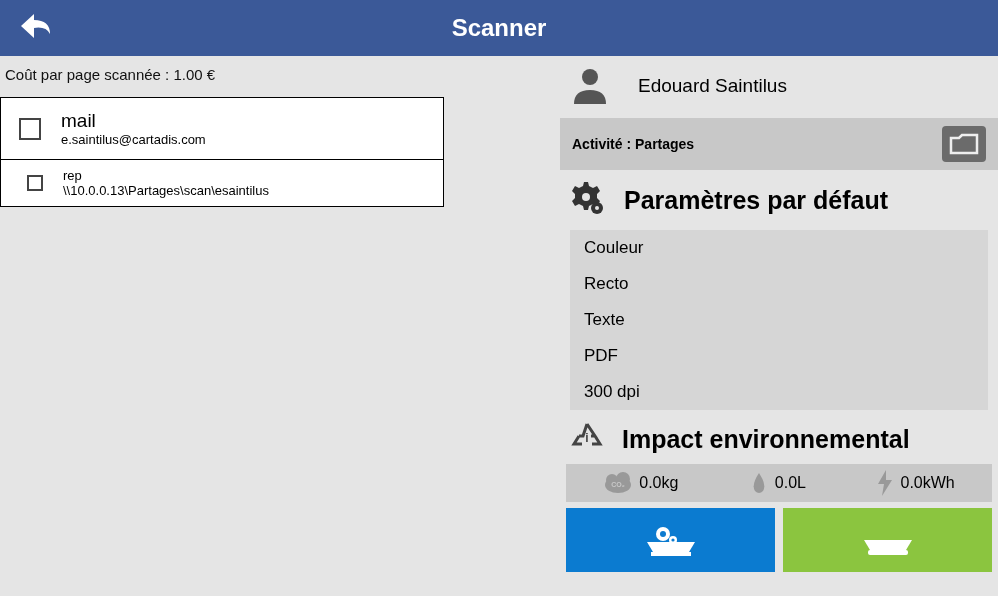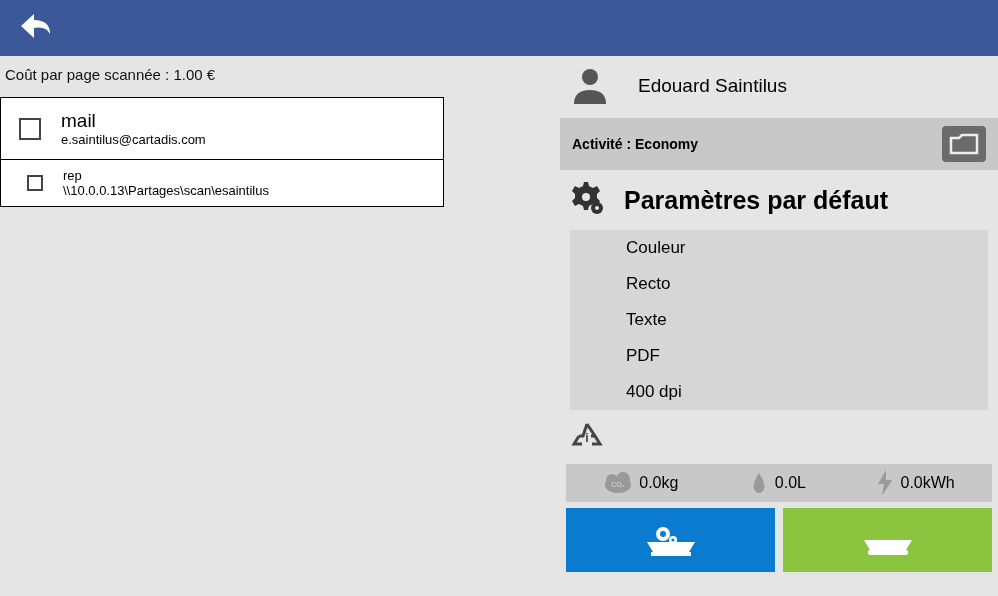--- a/index.html
+++ b/index.html
@@ -107,21 +107,20 @@
       display: flex;
       align-items: center;
       padding: 10px 12px 6px 10px;
     }
     .section-head .icon { margin-right: 18px; }
     .section-title { font-size: 25px; font-weight: bold; }
 
     .params {
       background: #d6d6d6;
       margin: 4px 10px 8px 10px;
-      padding-left: 42px;
     }
     .params div {
       font-size: 17px;
       padding: 8px 14px;
     }
 
     .impact-row {
       display: flex;
       align-items: center;
       padding: 2px 12px 6px 10px;
@@ -161,20 +160,21 @@
   </style>
 </head>
 <body>
 
 <div class="header">
   <div class="back-btn">
     <svg width="40" height="36" viewBox="0 0 40 36">
       <path d="M5 18 L18 6 L18 12 Q34 12 34 26 Q30 18 18 20 L18 30 Z" fill="#fff"></path>
     </svg>
   </div>
+  <div class="header-title">Scanner</div>
 </div>
 
 <div class="body">
   <div class="left">
     <div class="cost-line">Coût par page scannée : 1.00 €</div>
     <div class="dest-list">
       <div class="dest-item large">
         <div class="dest-check"></div>
         <div class="dest-text">
           <span class="dest-label big">mail</span>
@@ -197,21 +197,21 @@
         <svg width="40" height="40" viewBox="0 0 40 40">
           <circle cx="20" cy="13" r="8" fill="#555"></circle>
           <path d="M4 40 Q4 26 20 26 Q36 26 36 40 Z" fill="#555"></path>
         </svg>
       </span>
       <span class="user-name">Edouard Saintilus</span>
     </div>
 
     <div class="activity-row">
       <span class="activity-label">
-        <span>Activité : </span><span>Economy</span>
+        <span>Activité : </span><span>Partages</span>
       </span>
       <span class="folder-icon">
         <svg width="30" height="24" viewBox="0 0 30 24">
           <path d="M2 6 L10 6 L13 3 L28 3 L28 21 L2 21 Z" fill="none" stroke="#eee" stroke-width="2.5"></path>
         </svg>
       </span>
     </div>
 
     <div class="section-head">
       <span class="icon">
@@ -222,30 +222,31 @@
           <circle cx="27" cy="28" r="2" fill="#e5e5e5"></circle>
         </svg>
       </span>
       <span class="section-title">Paramètres par défaut</span>
     </div>
     <div class="params">
       <div>Couleur</div>
       <div>Recto</div>
       <div>Texte</div>
       <div>PDF</div>
-      <div>400 dpi</div>
+      <div>300 dpi</div>
     </div>
 
     <div class="impact-row">
       <span class="icon">
         <svg width="34" height="34" viewBox="0 0 34 34">
           <path fill="none" stroke="#444" stroke-width="3" d="M17 4 L25 16 L21 16 M25 16 L30 24 L22 24 M9 16 L4 24 L12 24 M9 16 L13 16 L17 4"></path>
           <text x="17" y="22" font-size="12" text-anchor="middle" fill="#444" font-weight="bold">i</text>
         </svg>
       </span>
+      <span class="section-title">Impact environnemental</span>
     </div>
 
     <div class="metrics">
       <div class="metric">
         <svg width="30" height="22" viewBox="0 0 30 22">
           <ellipse cx="15" cy="13" rx="13" ry="8" fill="#999"></ellipse>
           <circle cx="9" cy="8" r="6" fill="#999"></circle>
           <circle cx="20" cy="7" r="7" fill="#999"></circle>
           <text x="15" y="15" font-size="7" text-anchor="middle" fill="#c8c8c8" font-weight="bold">CO₂</text>
         </svg>

